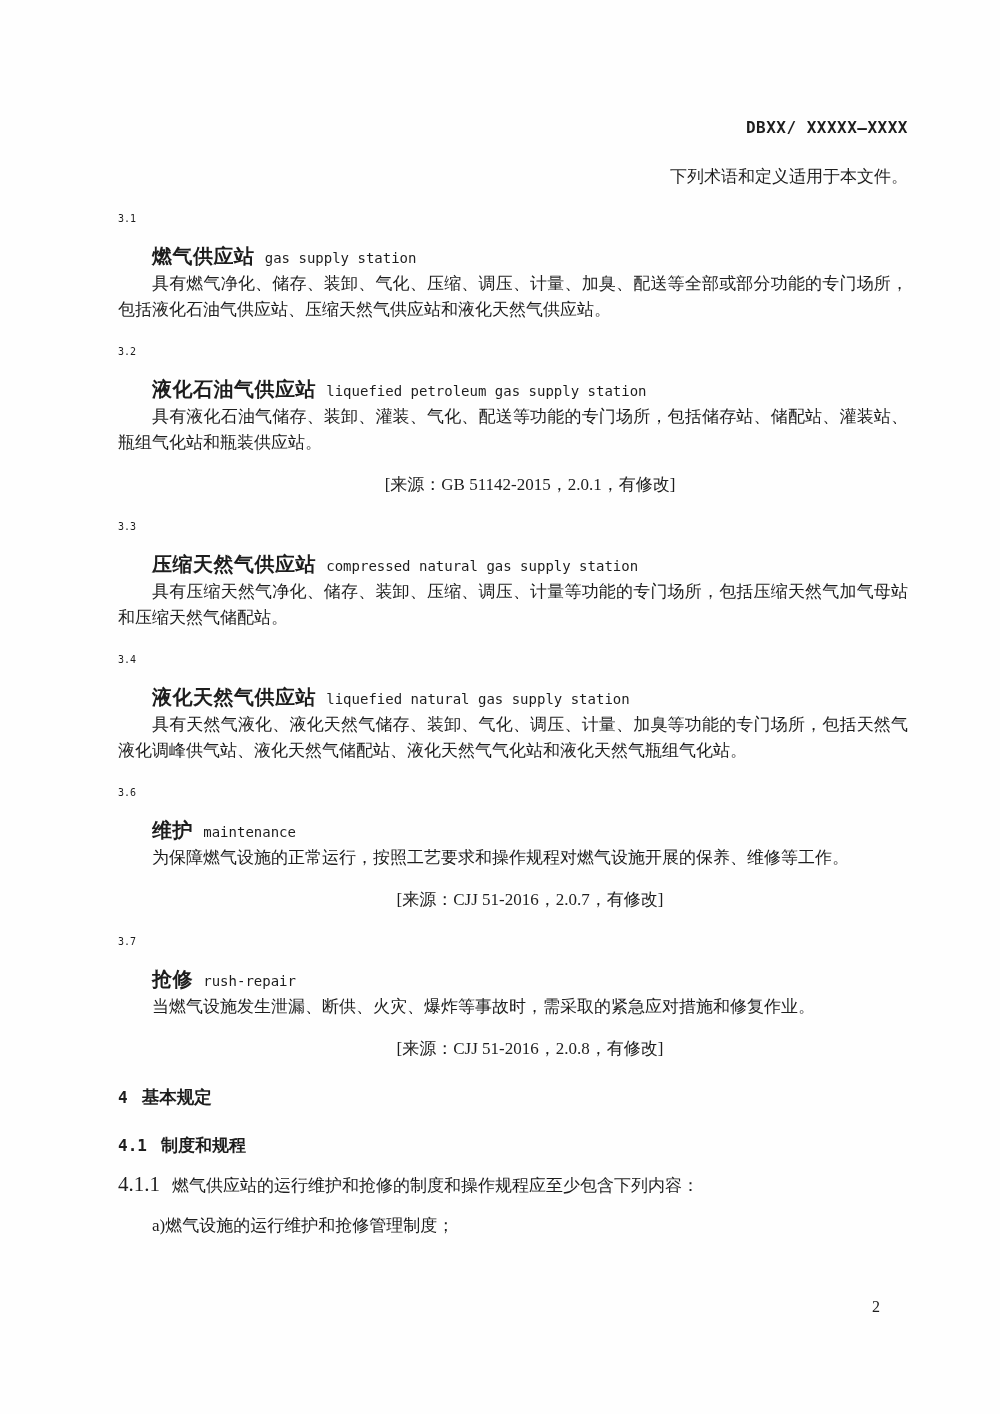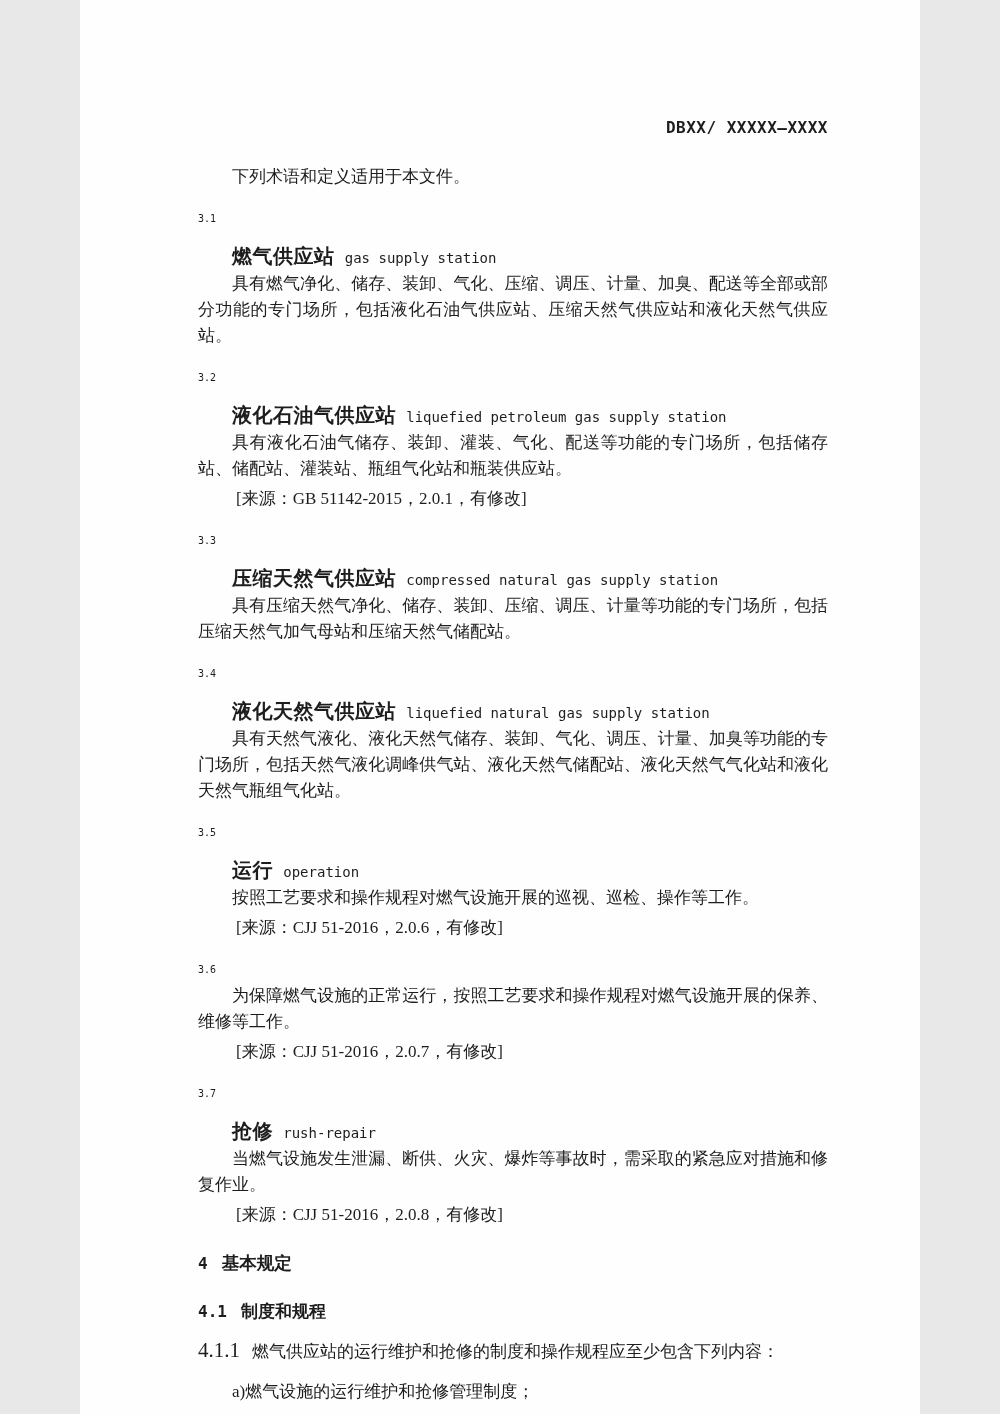--- a/index.html
+++ b/index.html
@@ -1,18 +1,18 @@
 <!DOCTYPE html>
 <html lang="zh"><head>
 <meta charset="utf-8">
 <style>
   html, body { margin: 0; padding: 0; background: #e8e8e8; }
   .page {
     position: relative;
-    width: 840px;
+    width: 1000px;
     height: 1414px;
     margin: 0 auto;
     background: #fefefe;
     box-sizing: border-box;
     padding: 118px 92px 0 118px;
     color: #1d1d1d;
     font-family: "Liberation Serif", "DejaVu Serif", serif;
     font-size: 17px;
     line-height: 26px;
     overflow: hidden;
@@ -21,20 +21,21 @@
     text-align: right;
     font-family: "DejaVu Sans Mono", "Liberation Mono", monospace;
     font-weight: bold;
     font-size: 16px;
     line-height: 20px;
     letter-spacing: 0.5px;
   }
   .intro {
     margin: 26px 0 0 0;
     text-indent: 2em;
+    text-align: right;
   }
   .term-number {
     margin-top: 16px;
     font-family: "DejaVu Sans Mono", "Liberation Mono", monospace;
     font-size: 10px;
     line-height: 26px;
   }
   .term-heading {
     margin-top: 11px;
     padding-left: 2em;
@@ -51,22 +52,23 @@
     font-family: "DejaVu Sans Mono", "Liberation Mono", monospace;
     font-size: 14px;
     margin-left: 6px;
   }
   .def {
     margin: 0;
     text-indent: 2em;
     text-align: justify;
   }
   .source {
-    margin: 4px;
+    margin: 16px;
     padding-left: 2em;
+    text-align: center;
   }
   .source:empty { display: none; }
   .h1 {
     margin-top: 22px;
     font-family: "Liberation Sans", "DejaVu Sans", sans-serif;
     font-weight: bold;
     font-size: 17.5px;
     line-height: 26px;
   }
   .h1 .num, .h2 .num {
@@ -146,32 +148,27 @@
   <section>
     <div class="term-number">3.4</div>
     <div class="term-heading">
       <span class="term-zh">液化天然气供应站</span>
       <span class="term-en">liquefied natural gas supply station</span>
     </div>
     <p class="def">具有天然气液化、液化天然气储存、装卸、气化、调压、计量、加臭等功能的专门场所，包括天然气液化调峰供气站、液化天然气储配站、液化天然气气化站和液化天然气瓶组气化站。</p>
 
   </section>
 
-  <section>
-    <div class="term-number">3.5</div>
-    <div class="term-heading">
-      <span class="term-zh">运行</span>
-      <span class="term-en">operation</span>
-    </div>
-    <p class="def">按照工艺要求和操作规程对燃气设施开展的巡视、巡检、操作等工作。</p>
-    <p class="source">[来源：CJJ 51-2016，2.0.6，有修改]</p>
-  </section>
 
   <section>
     <div class="term-number">3.6</div>
+    <div class="term-heading">
+      <span class="term-zh">维护</span>
+      <span class="term-en">maintenance</span>
+    </div>
     <p class="def">为保障燃气设施的正常运行，按照工艺要求和操作规程对燃气设施开展的保养、维修等工作。</p>
     <p class="source">[来源：CJJ 51-2016，2.0.7，有修改]</p>
   </section>
 
   <section>
     <div class="term-number">3.7</div>
     <div class="term-heading">
       <span class="term-zh">抢修</span>
       <span class="term-en">rush-repair</span>
     </div>

